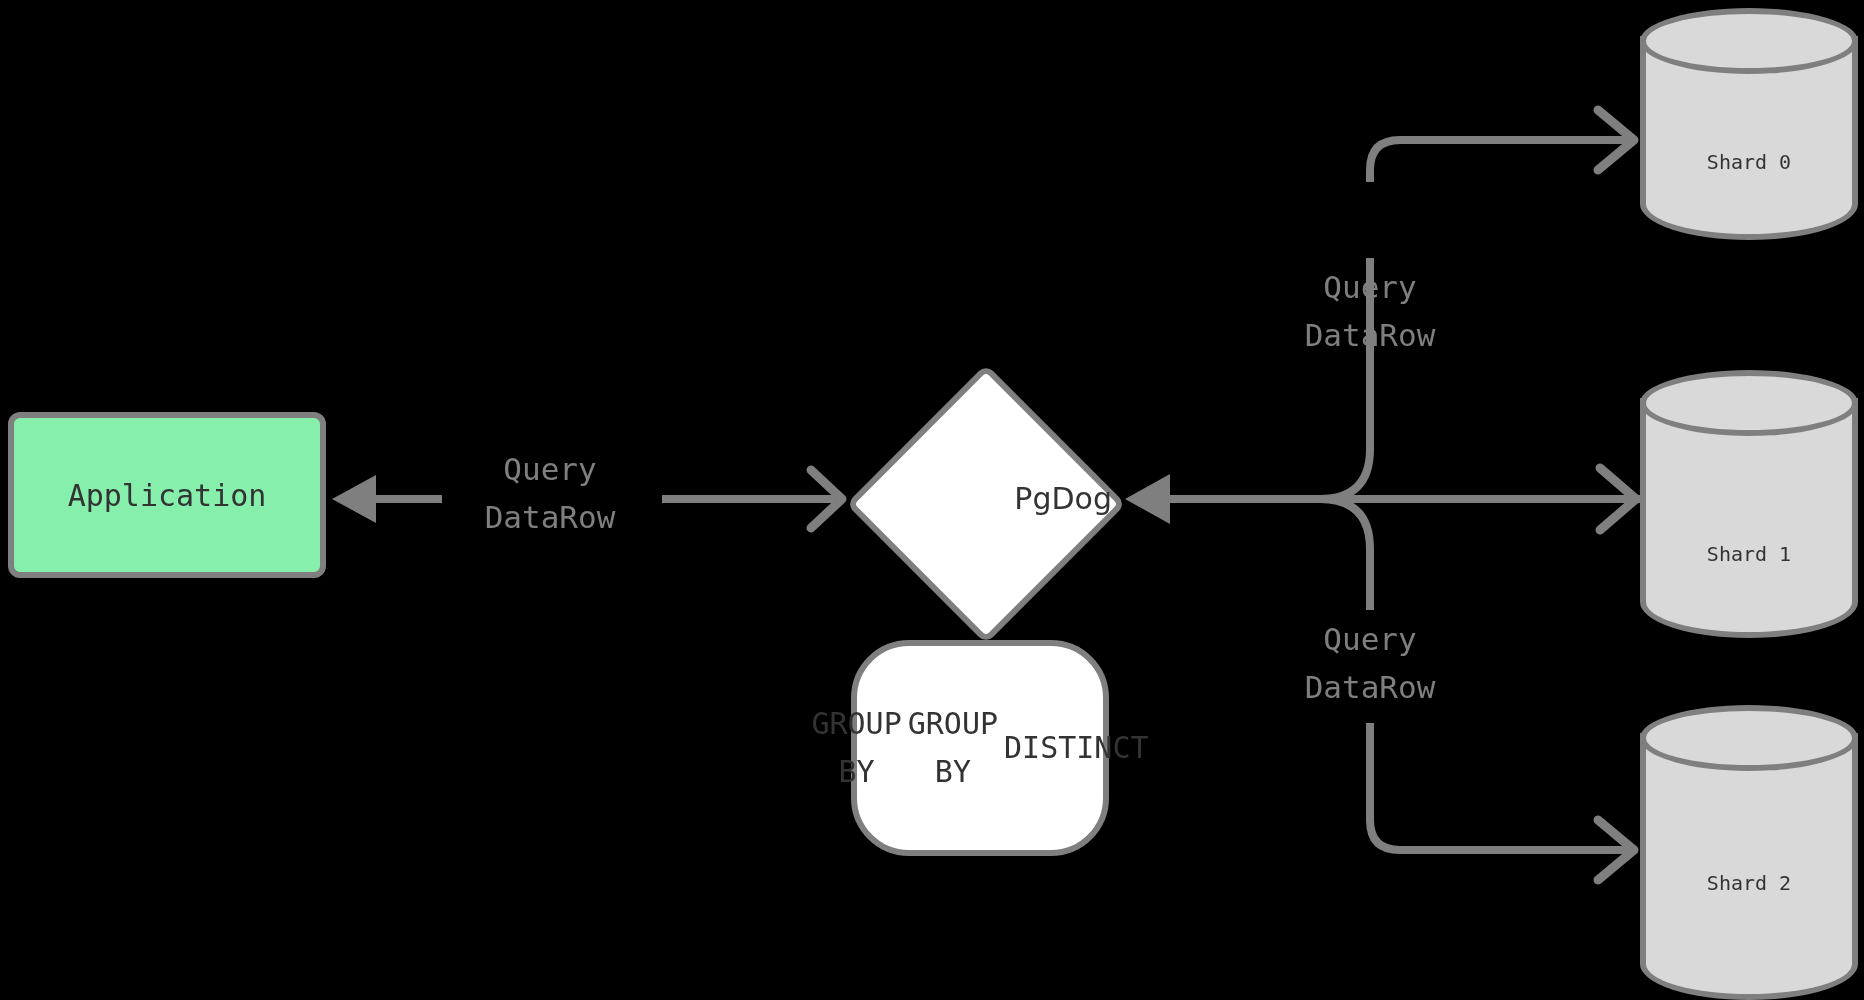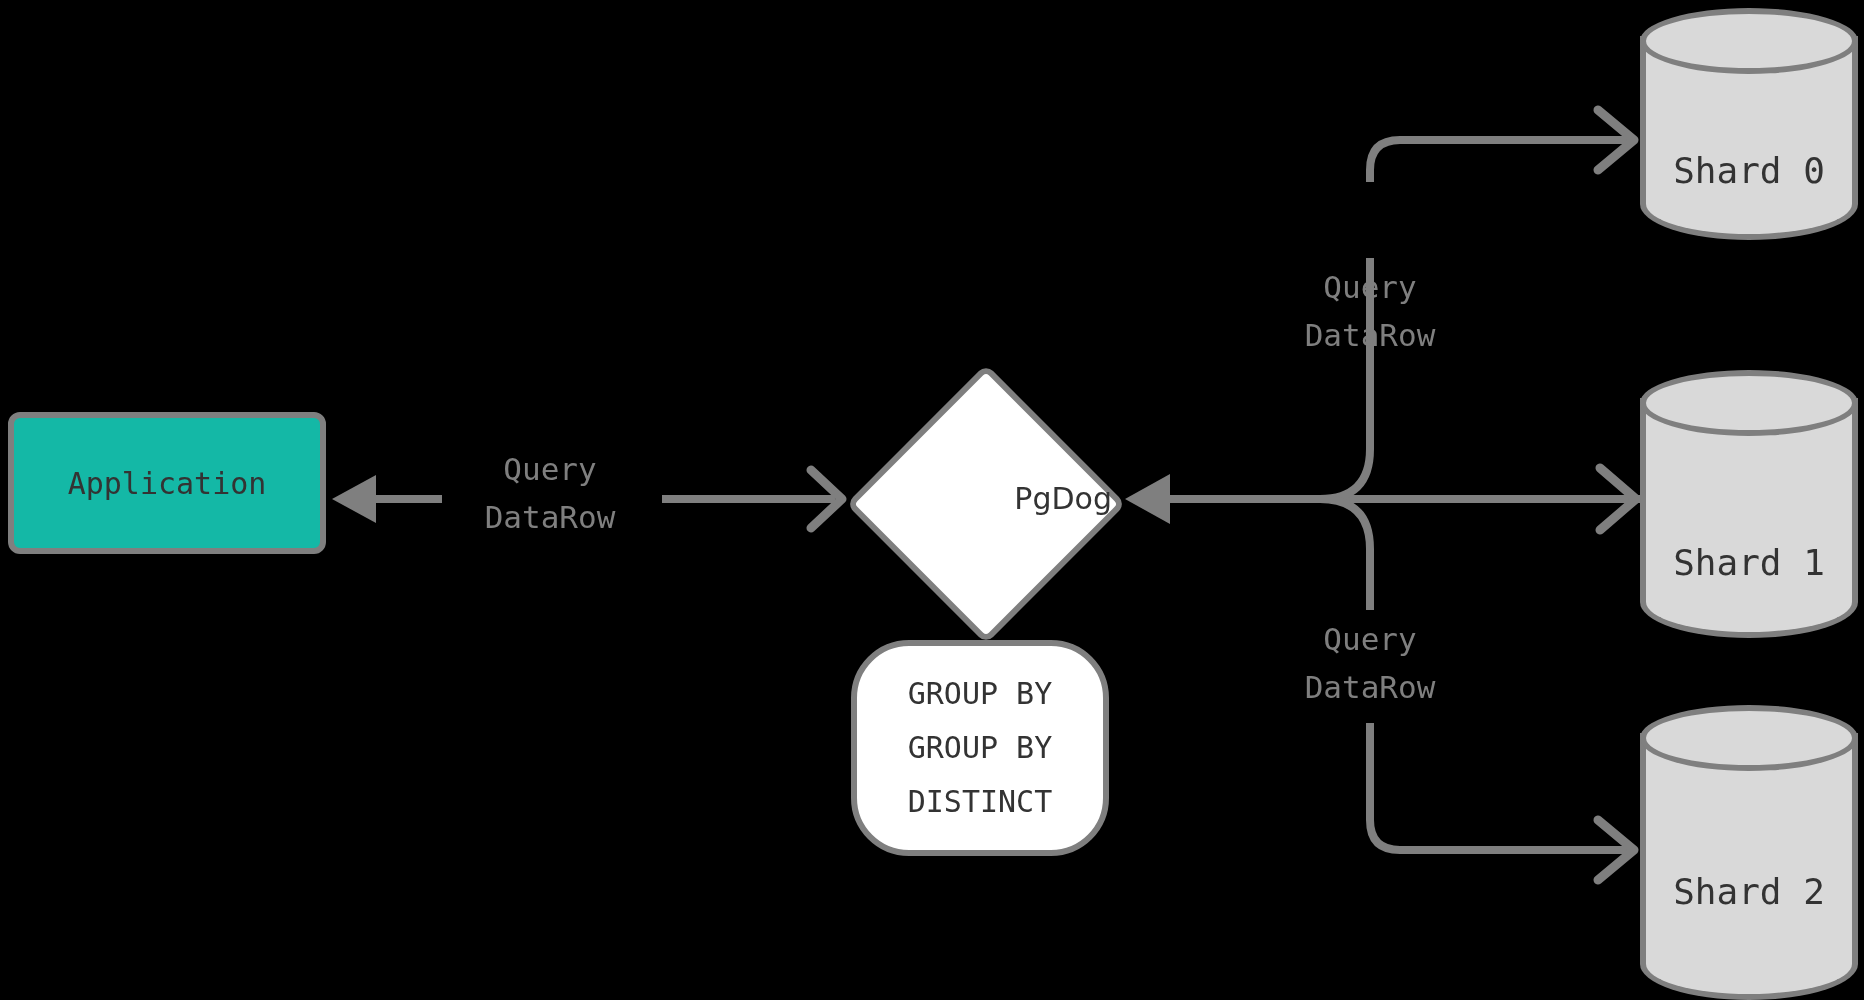--- a/index.html
+++ b/index.html
@@ -29,22 +29,22 @@
     display: flex;
     align-items: center;
     justify-content: center;
     text-align: center;
   }
 
   .app-box {
     left: 8px;
     top: 412px;
     width: 318px;
-    height: 142px;
-    background: #14b8a6;
+    height: 166px;
+    background: #86efac;
     border: 6px solid #7f7f7f;
     border-radius: 12px;
   }
   .app-label {
     font-family: "DejaVu Sans Mono", monospace;
     font-size: 30px;
     color: #333333;
     letter-spacing: 0px;
   }
 
@@ -77,21 +77,21 @@
   }
 
   .clause-box {
     left: 851px;
     top: 640px;
     width: 258px;
     height: 216px;
     background: #ffffff;
     border: 6px solid #7f7f7f;
     border-radius: 58px;
-    flex-direction: column;
+    flex-direction: row;
     gap: 6px;
   }
   .clause-line {
     font-family: "DejaVu Sans Mono", monospace;
     font-size: 30px;
     color: #333333;
     line-height: 48px;
   }
 
   
@@ -123,21 +123,21 @@
     background: #d9d9d9;
     border: 6px solid #7f7f7f;
     border-radius: 50%;
   }
   .cyl-label {
     position: absolute;
     left: 0;
     width: 218px;
     text-align: center;
     font-family: "DejaVu Sans Mono", monospace;
-    font-size: 36px;
+    font-size: 20px;
     color: #333333;
   }
 
   #shard0 { top: 8px;  height: 232px; }
   #shard0 .cyl-label { top: 142px; }
   #shard1 { top: 370px; height: 268px; }
   #shard1 .cyl-label { top: 172px; }
   #shard2 { top: 705px; height: 295px; }
   #shard2 .cyl-label { top: 166px; }
 

